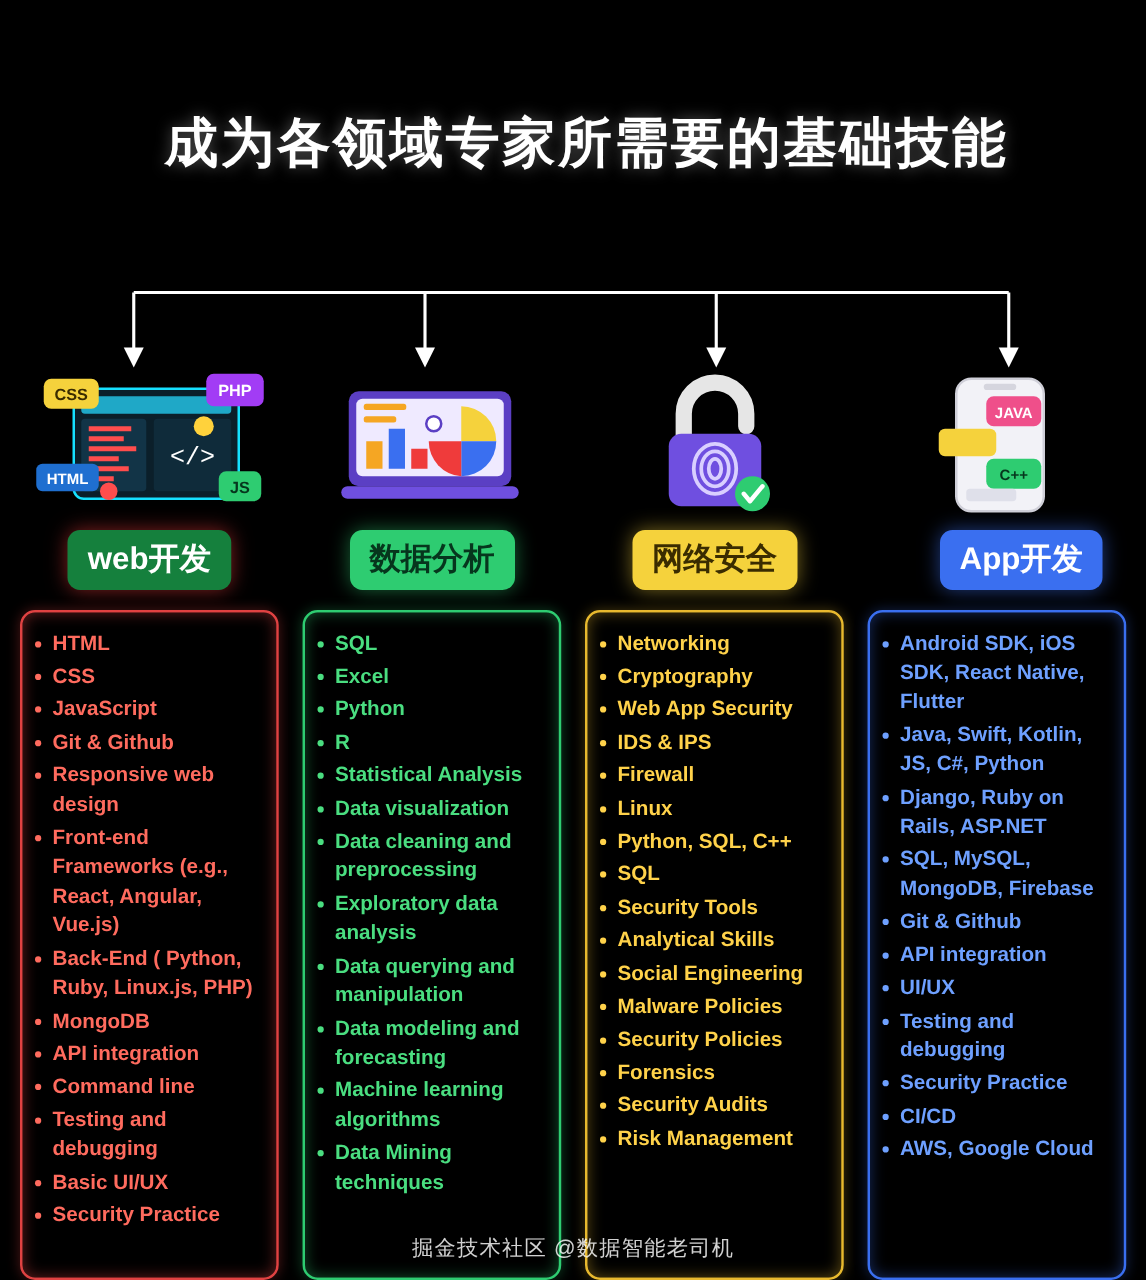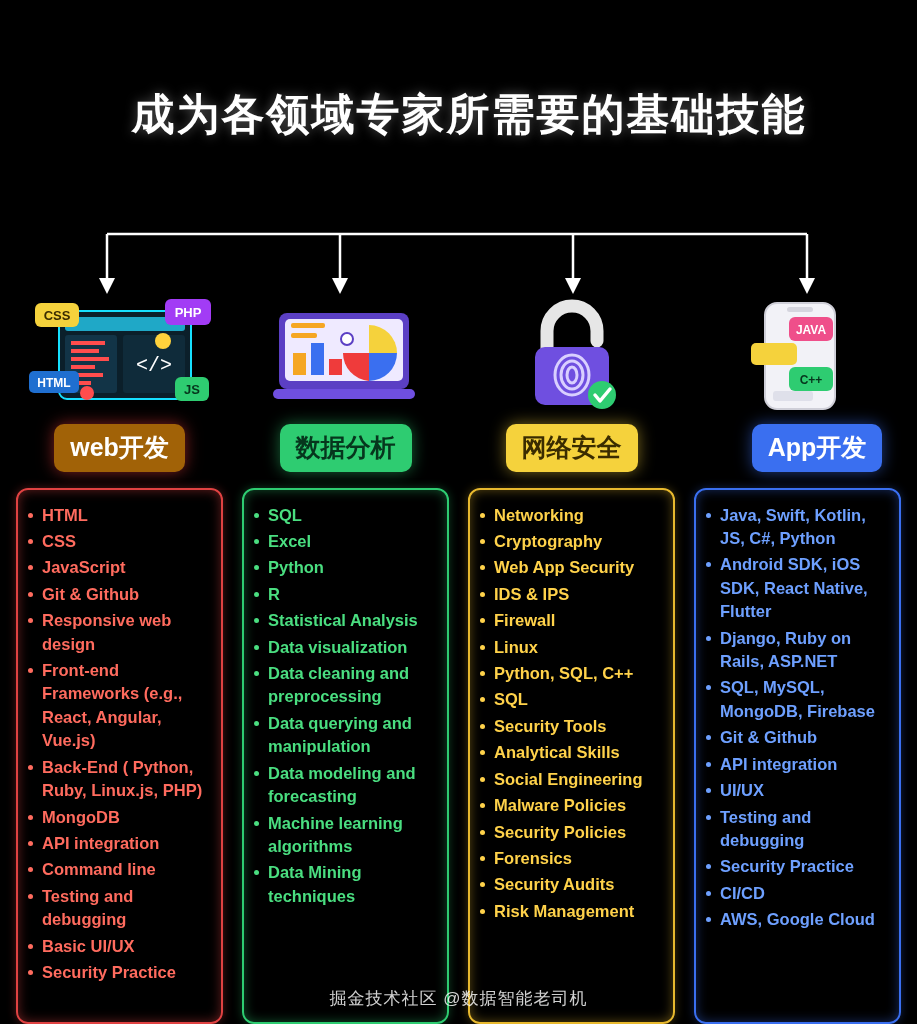--- a/index.html
+++ b/index.html
@@ -73,21 +73,21 @@
   .pill {
     margin-top: 6px;
     border-radius: 10px;
     font-size: 25px;
     font-weight: bold;
     padding: 10px 16px;
     text-align: center;
     white-space: nowrap;
     line-height: 1.1;
   }
-  .pill-web  { background: #a16207; color: #ffffff; box-shadow: 0 0 16px rgba(239,59,59,0.55); }
+  .pill-web  { background: #15803d; color: #ffffff; box-shadow: 0 0 16px rgba(239,59,59,0.55); }
   .pill-data { background: #2ecc71; color: #06361d; box-shadow: 0 0 16px rgba(46,204,113,0.5); }
   .pill-sec  { background: #f5d23c; color: #3a2c00; box-shadow: 0 0 16px rgba(245,210,60,0.5); }
   .pill-app  { background: #3a6ff0; color: #ffffff; box-shadow: 0 0 16px rgba(58,111,240,0.55); margin-left: 39px; }
 
   
   .box {
     margin-top: 16px;
     width: 100%;
     flex: 1;
     border-radius: 12px;
@@ -230,20 +230,21 @@
       <div class="pill pill-data">数据分析</div>
       <div class="box box-data">
         <ul>
           <li>SQL</li>
           <li>Excel</li>
           <li>Python</li>
           <li>R</li>
           <li>Statistical Analysis</li>
           <li>Data visualization</li>
           <li>Data cleaning and preprocessing</li>
+          <li>Exploratory data analysis</li>
           <li>Data querying and manipulation</li>
           <li>Data modeling and forecasting</li>
           <li>Machine learning algorithms</li>
           <li>Data Mining techniques</li>
         </ul>
       </div>
     </div>
 
     <div class="col">
       <div class="illus">
@@ -289,22 +290,22 @@
           <text x="108" y="39" font-size="12" font-weight="bold" fill="#ffffff" text-anchor="middle">JAVA</text>
           <rect x="48" y="48" width="46" height="22" rx="5" fill="#f5d23c"></rect>
           <rect x="86" y="72" width="44" height="24" rx="6" fill="#2ecc71"></rect>
           <text x="108" y="89" font-size="12" font-weight="bold" fill="#06361d" text-anchor="middle">C++</text>
           <rect x="70" y="96" width="40" height="10" rx="3" fill="#dfe0ea"></rect>
         </svg>
       </div>
       <div class="pill pill-app">App开发</div>
       <div class="box box-app">
         <ul>
+          <li> Android SDK, iOS SDK, React Native, Flutter</li>
           <li>Java, Swift, Kotlin, JS, C#, Python</li>
-          <li> Android SDK, iOS SDK, React Native, Flutter</li>
           <li>Django, Ruby on Rails, ASP.NET</li>
           <li>SQL, MySQL, MongoDB, Firebase</li>
           <li>Git &amp; Github</li>
           <li>API integration</li>
           <li>UI/UX</li>
           <li>Testing and debugging</li>
           <li>Security Practice</li>
           <li>CI/CD</li>
           <li>AWS, Google Cloud</li>
         </ul>

